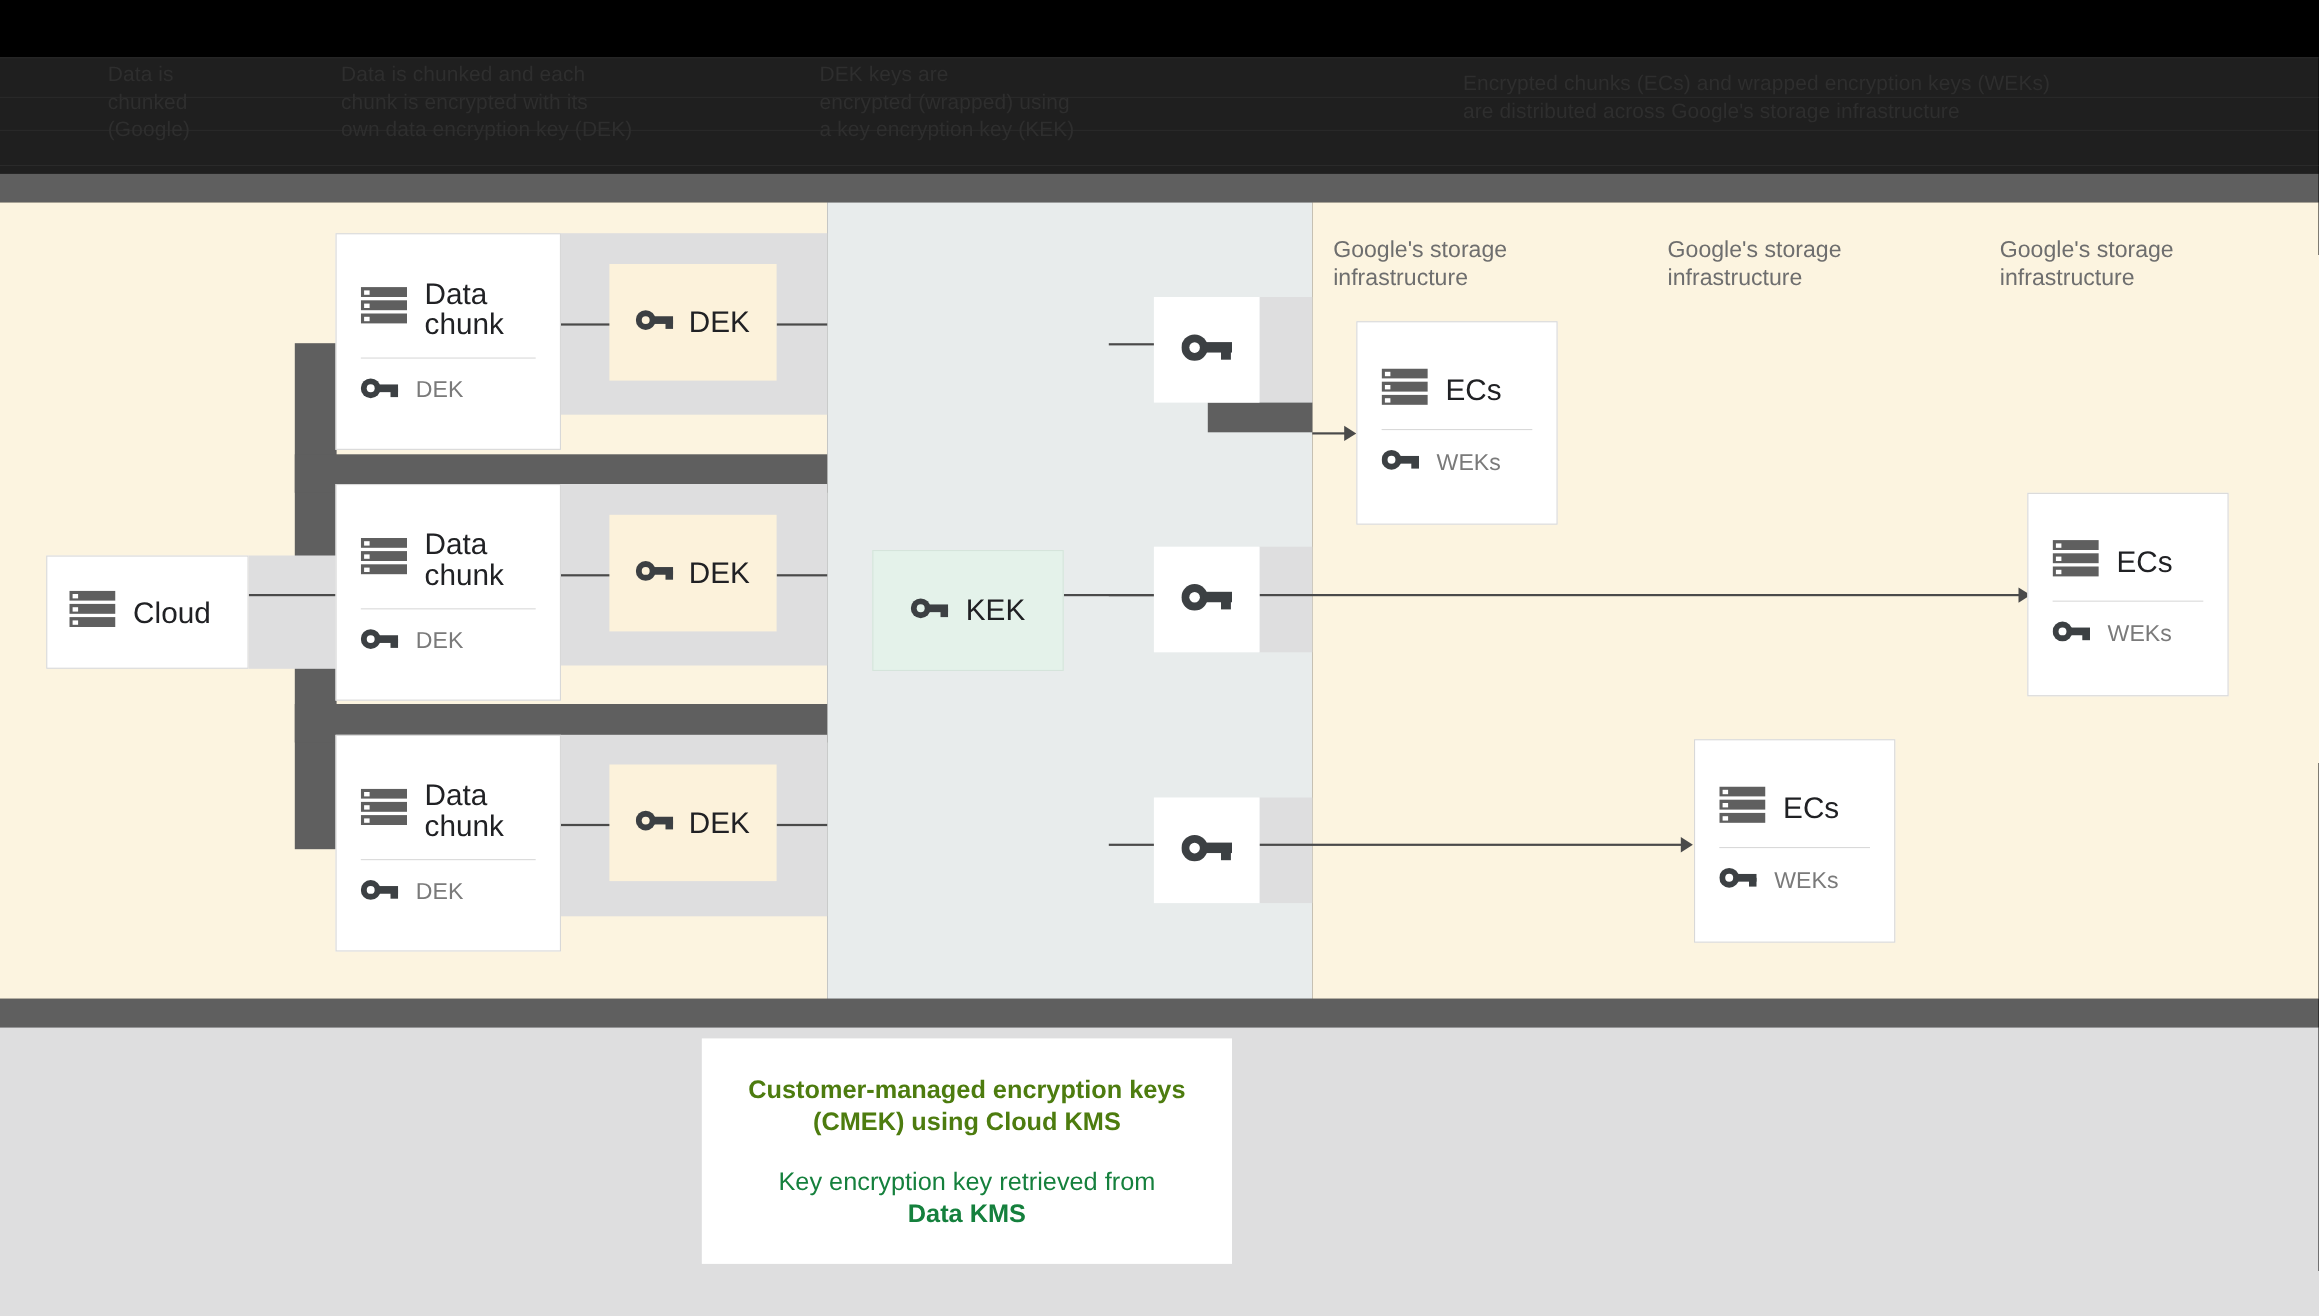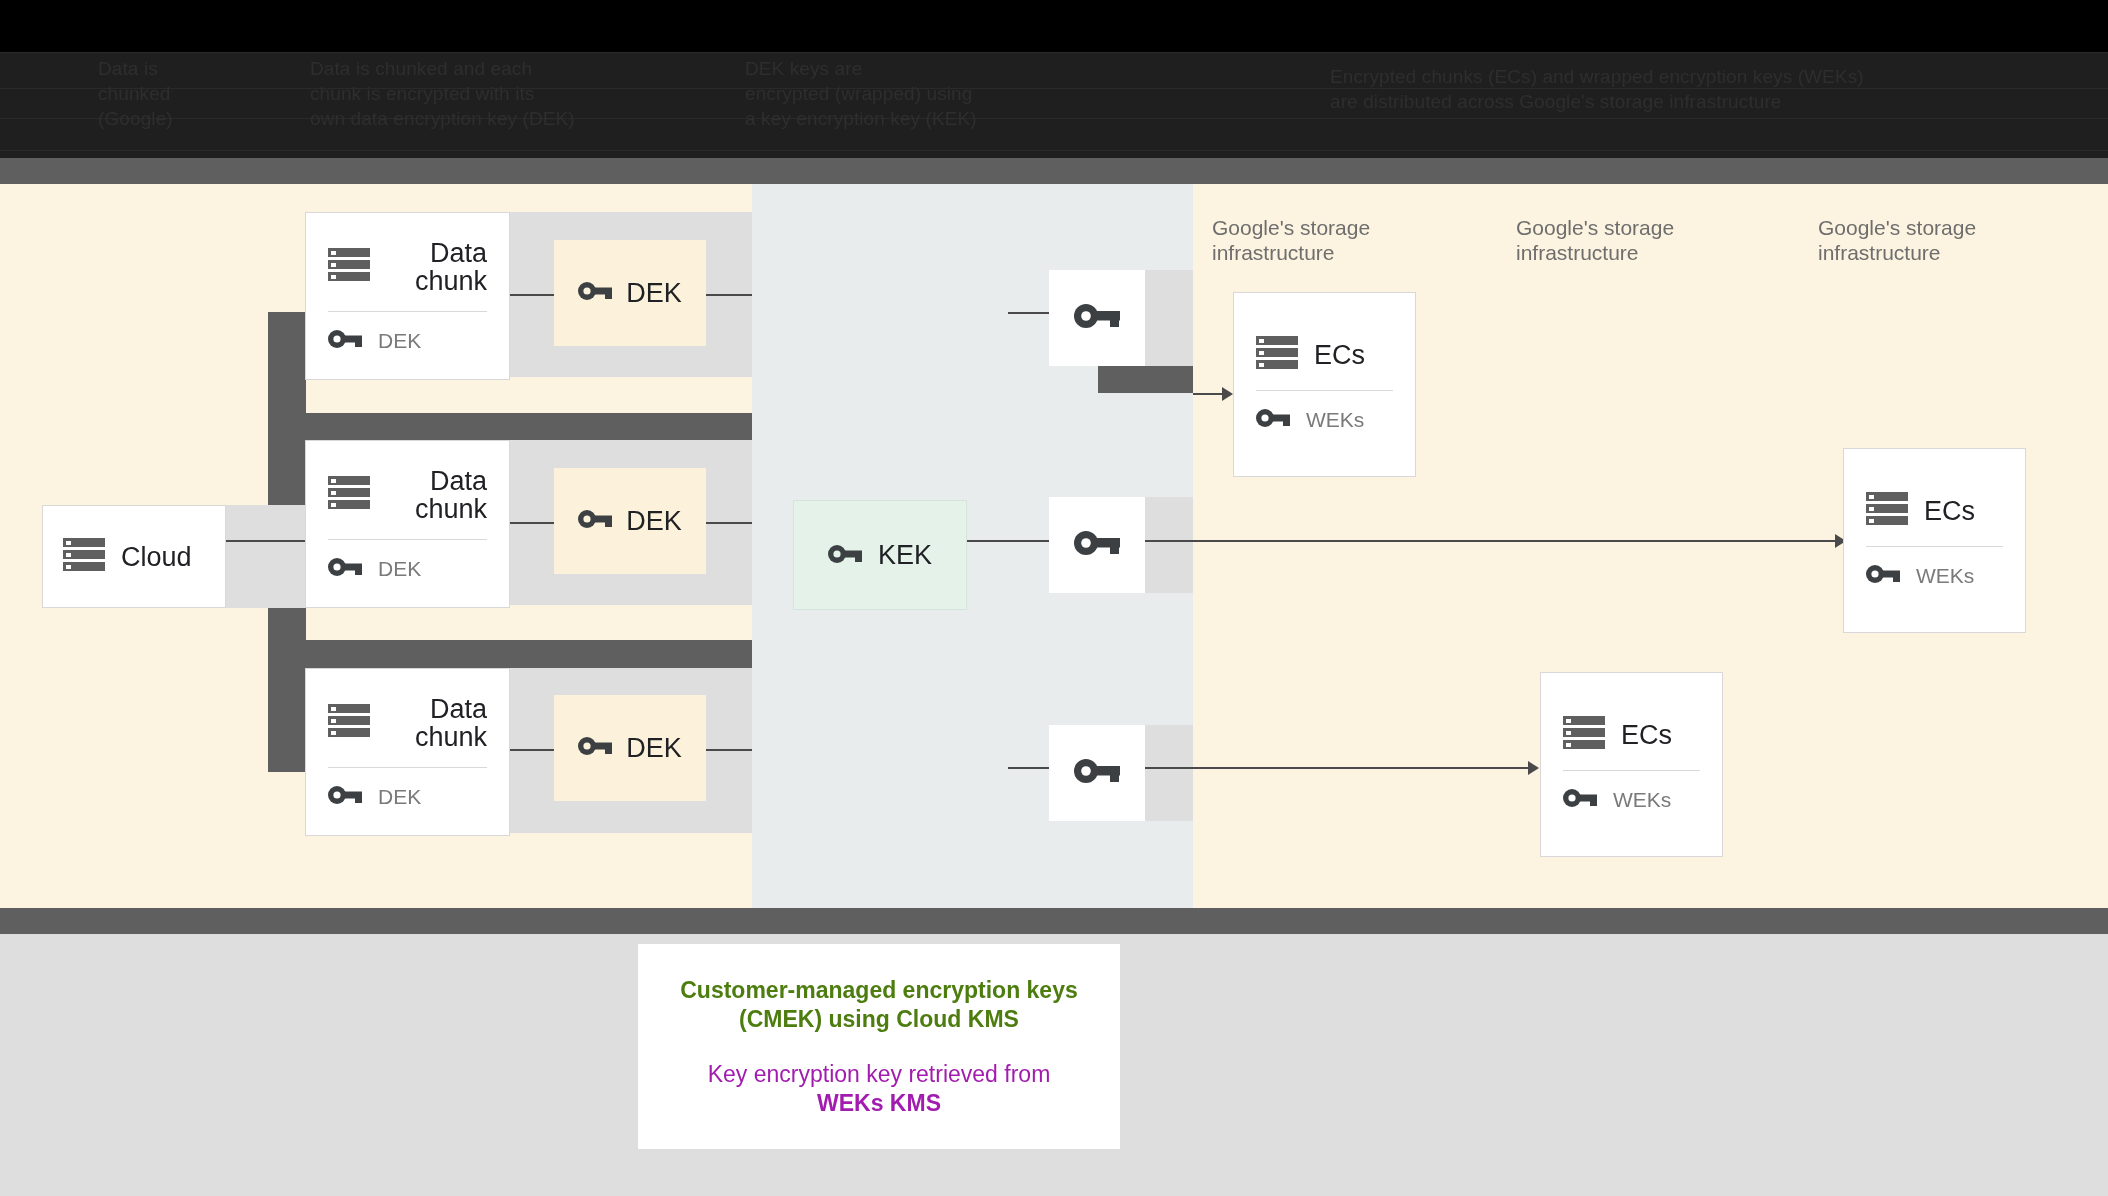--- a/index.html
+++ b/index.html
@@ -129,21 +129,21 @@
   }
 
   
   .box-data {
     left: 42px; top: 505px;
     width: 184px; height: 103px;
   }
   .box-data .card-row { padding: 0 20px; }
 
   
-  .box-chunk { width: 205px; height: 168px; text-align: right; }
+  .box-chunk { width: 205px; height: 197px; }
   .chunk-1 { left: 305px; top: 212px; }
   .chunk-2 { left: 305px; top: 440px; }
   .chunk-3 { left: 305px; top: 668px; }
 
   
   .box-dek {
     width: 152px; height: 106px;
     background: #FCF2DB;
     border: none;
     align-items: center;
@@ -229,21 +229,21 @@
   }
   .caption-title {
     font-size: 23px;
     font-weight: bold;
     color: #4d7c0f;
     text-align: center;
     line-height: 29px;
   }
   .caption-sub {
     font-size: 23px;
-    color: #a21caf;
+    color: #15803d;
     text-align: center;
     line-height: 29px;
   }
   .caption-sub b { font-weight: bold; }
 
   
   .icon { display: inline-block; flex: 0 0 auto; }
 </style>
 </head>
 <body>
@@ -606,17 +606,17 @@
   <div class="sep-bar sep-bottom"></div>
   <div class="bottom-panel"></div>
 
   <div class="caption">
     <div class="caption-title">
       <span>Customer-managed encryption keys</span><br>
       <span>(CMEK) using Cloud KMS</span>
     </div>
     <div class="caption-sub">
       <span>Key encryption key retrieved from</span><br>
-      <b>WEKs KMS</b>
+      <b>Data KMS</b>
     </div>
   </div>
 
 </div>
 
 </body></html>

